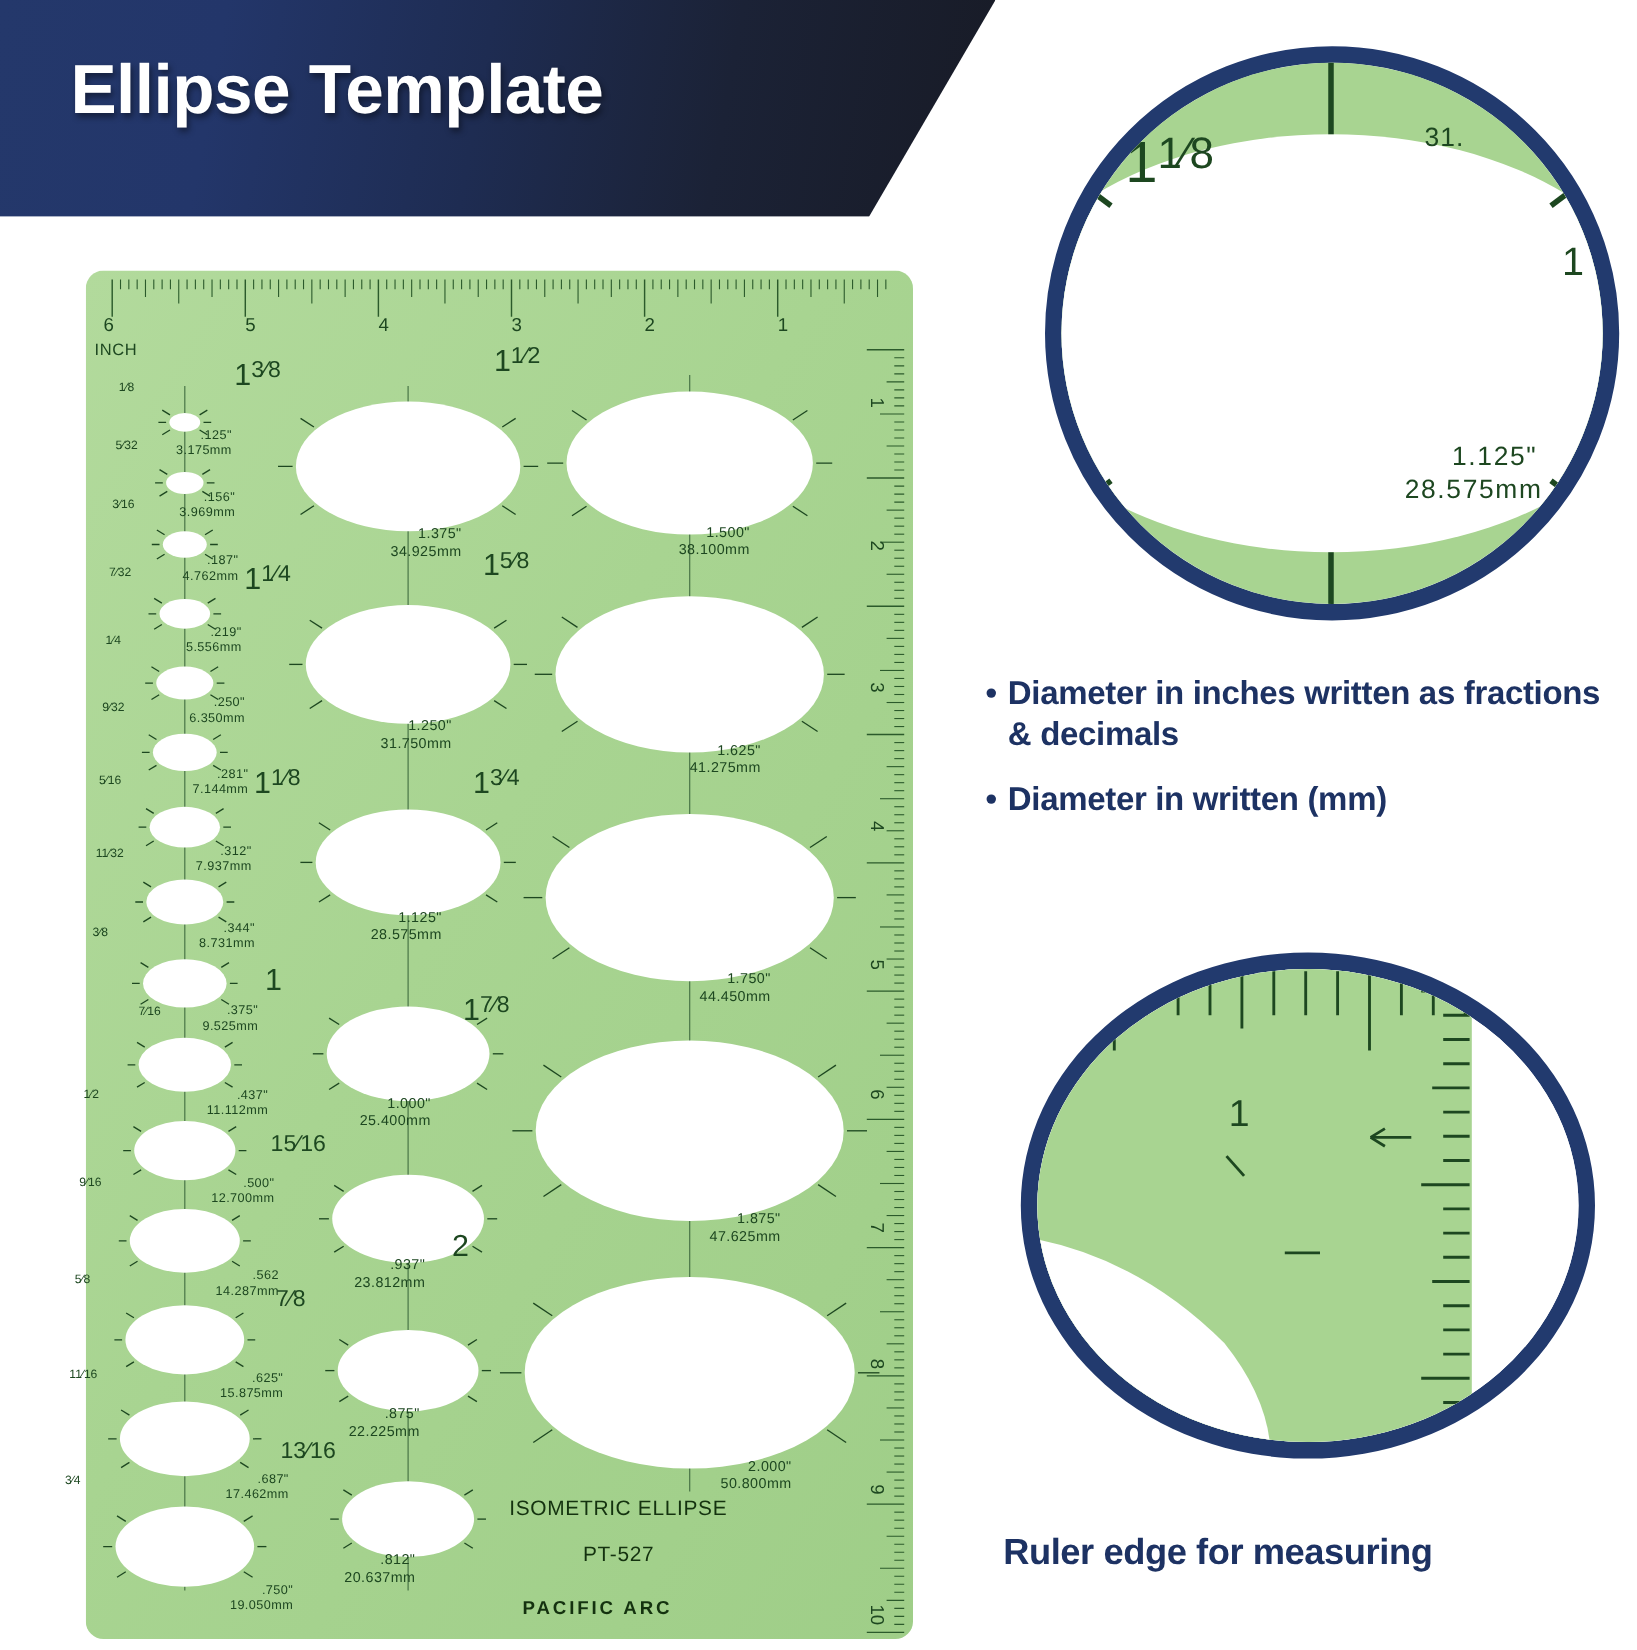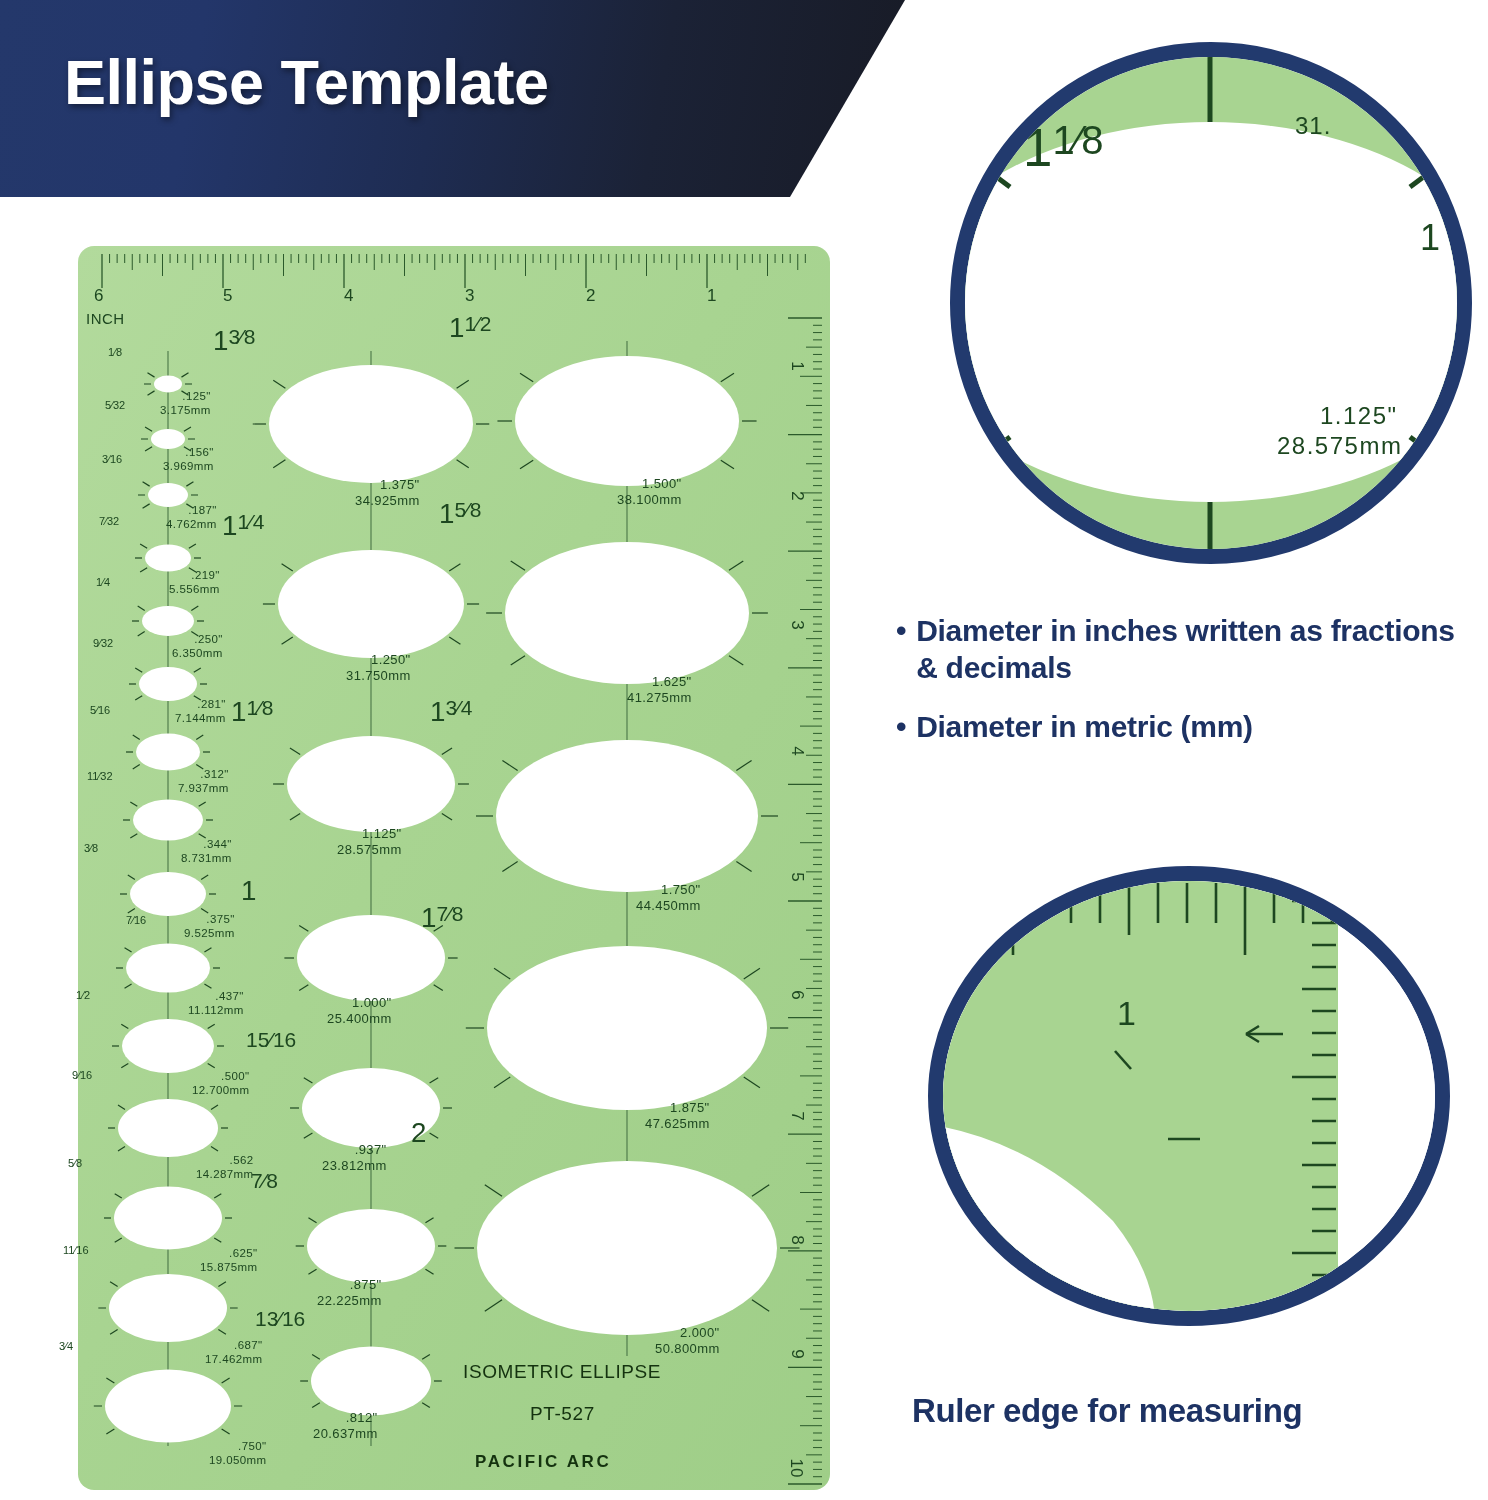--- a/index.html
+++ b/index.html
@@ -806,21 +806,21 @@
     <div class="lab" style="left:312px; top:375px; font-size:24px; color:#1d4720; letter-spacing:1.5px;">28.575mm</div>
   </div>
 
   <div class="bullets">
     <div class="bullet">
       <span class="dot">•</span>
       <span>Diameter in inches written as fractions &amp; decimals</span>
     </div>
     <div class="bullet">
       <span class="dot">•</span>
-      <span>Diameter in metric (mm)</span>
+      <span>Diameter in written (mm)</span>
     </div>
   </div>
 
   <div class="circle-bot">
     <div class="inner">
       <svg width="620" height="760" viewBox="0 0 620 760">
         <rect x="0" y="0" width="620" height="760" fill="#ffffff"></rect>
         <path d="M0,130 L435,130 L435,700 L120,700 Q30,610 0,470 Z" fill="#a8d491"></path>
 
         <path d="M0,370 Q120,380 210,470 Q270,545 245,620 Q205,690 120,700 Q35,640 0,500 Z" fill="#ffffff"></path>

